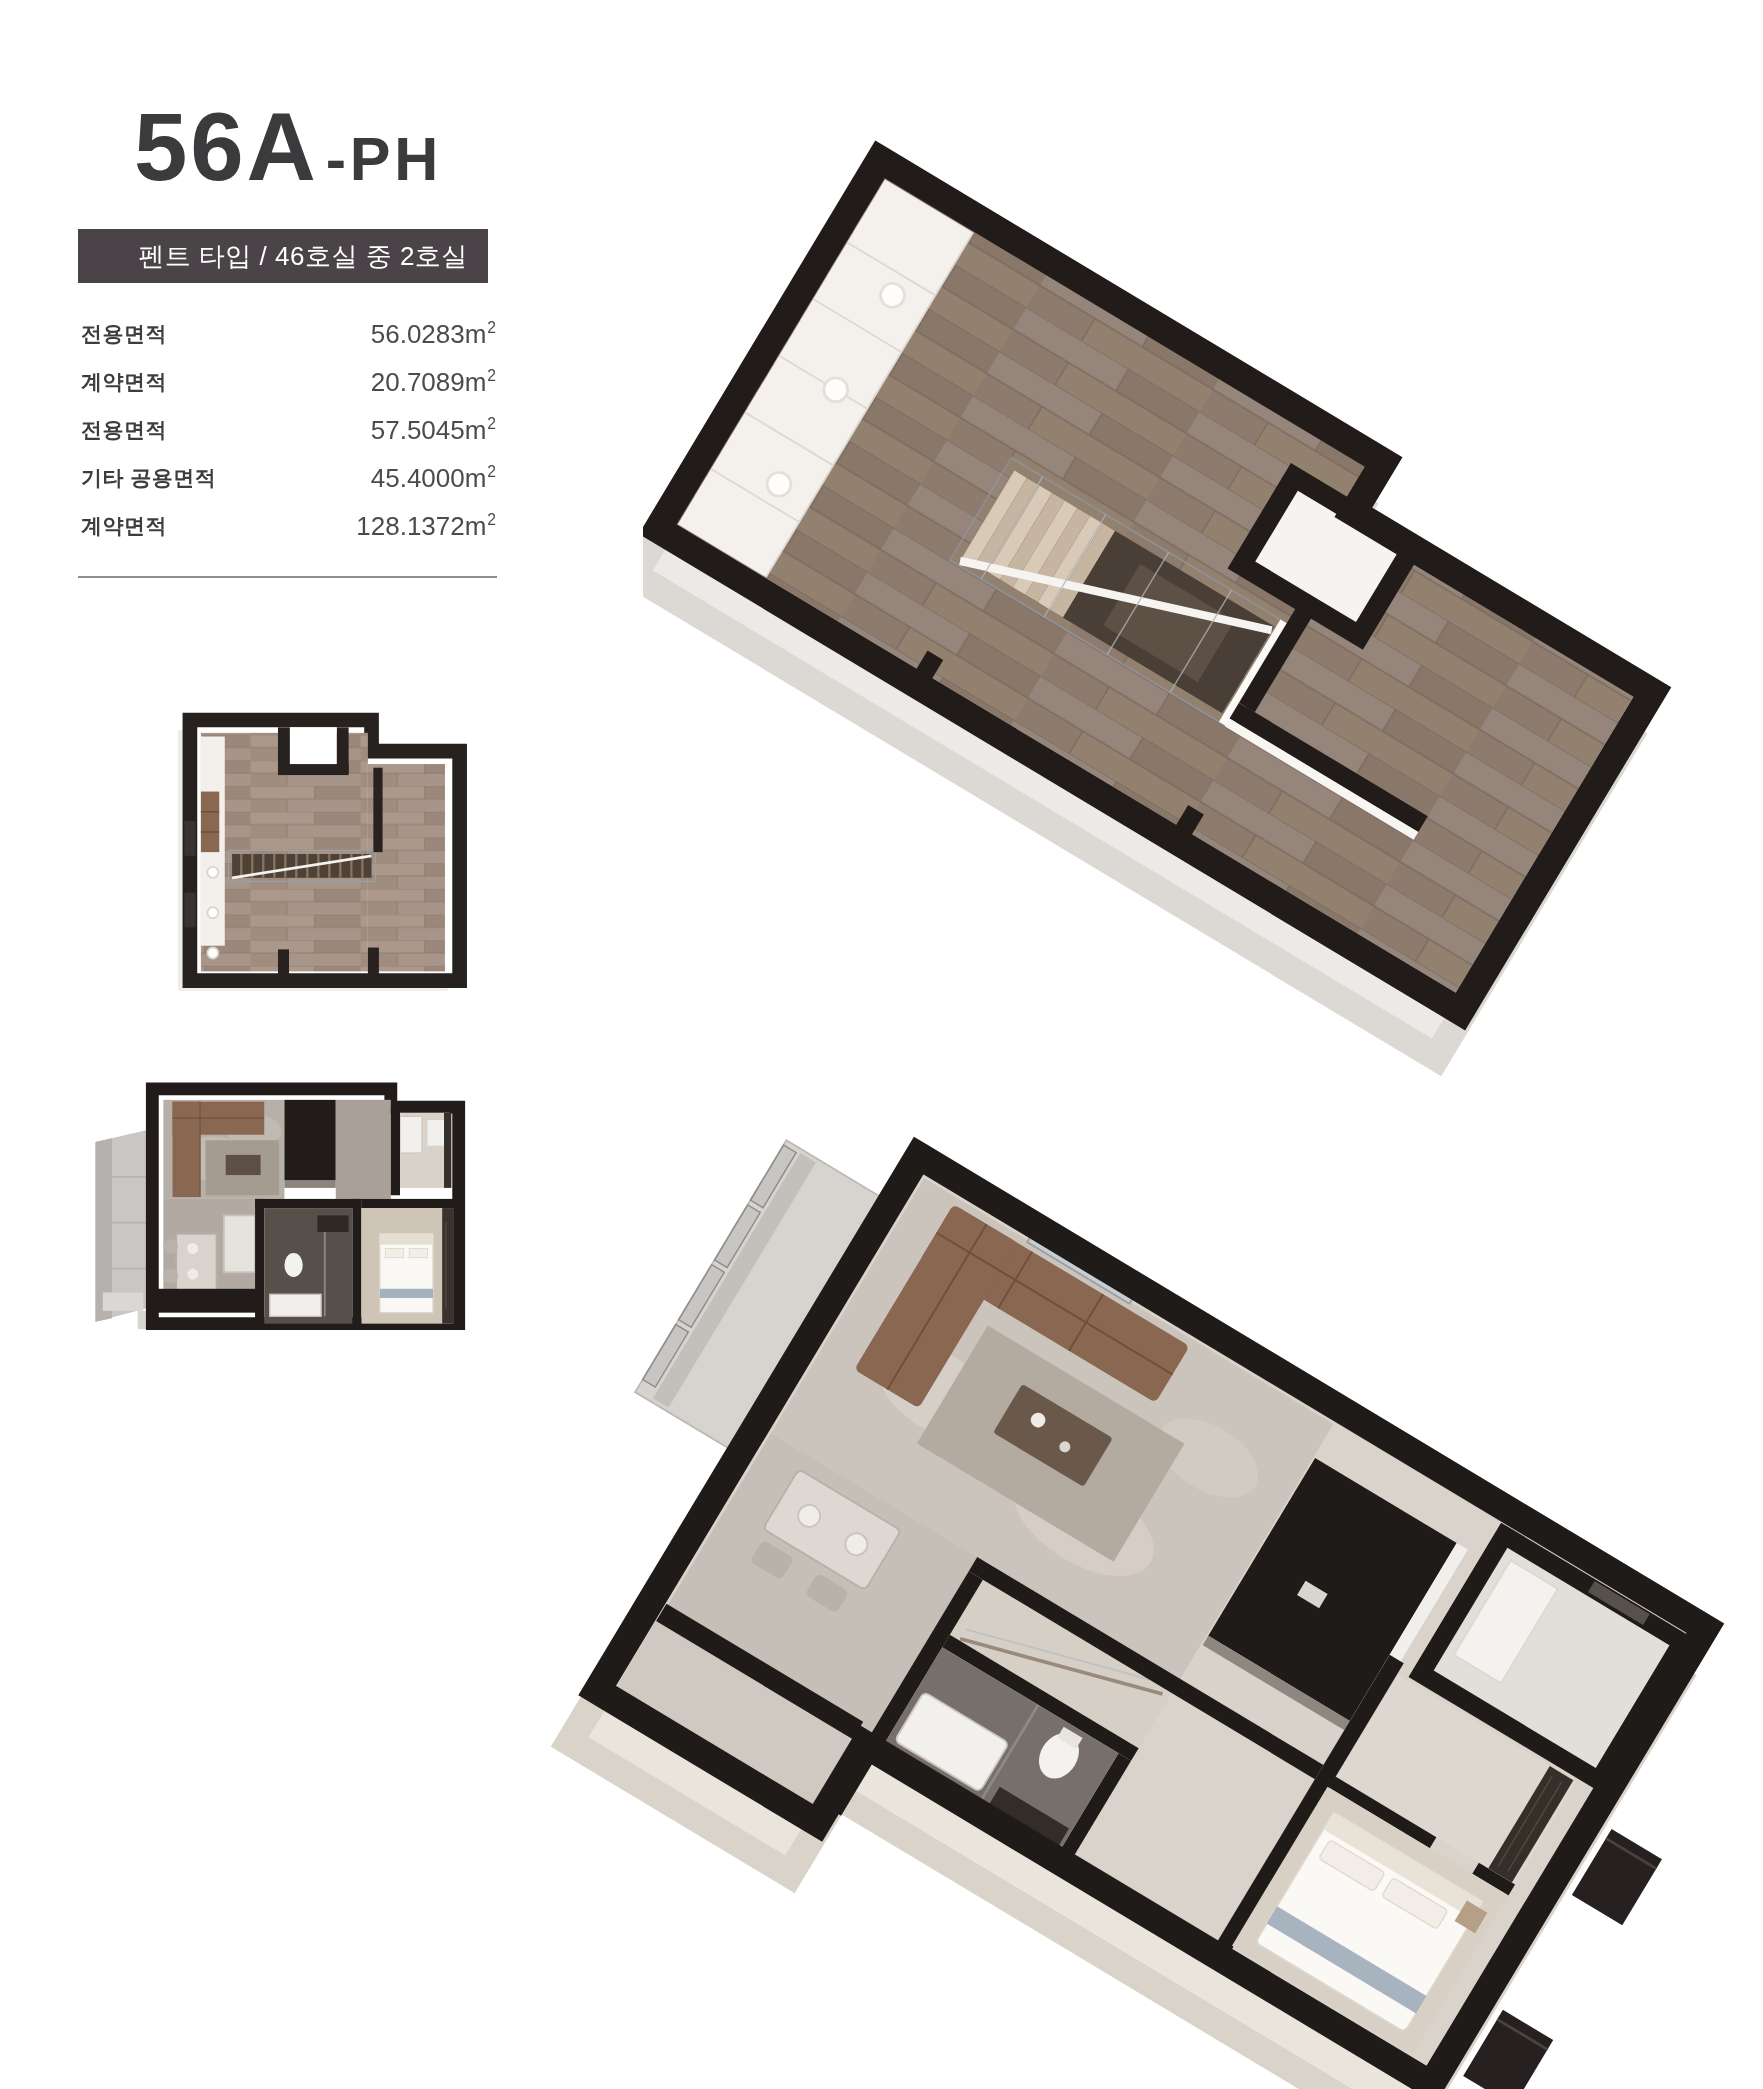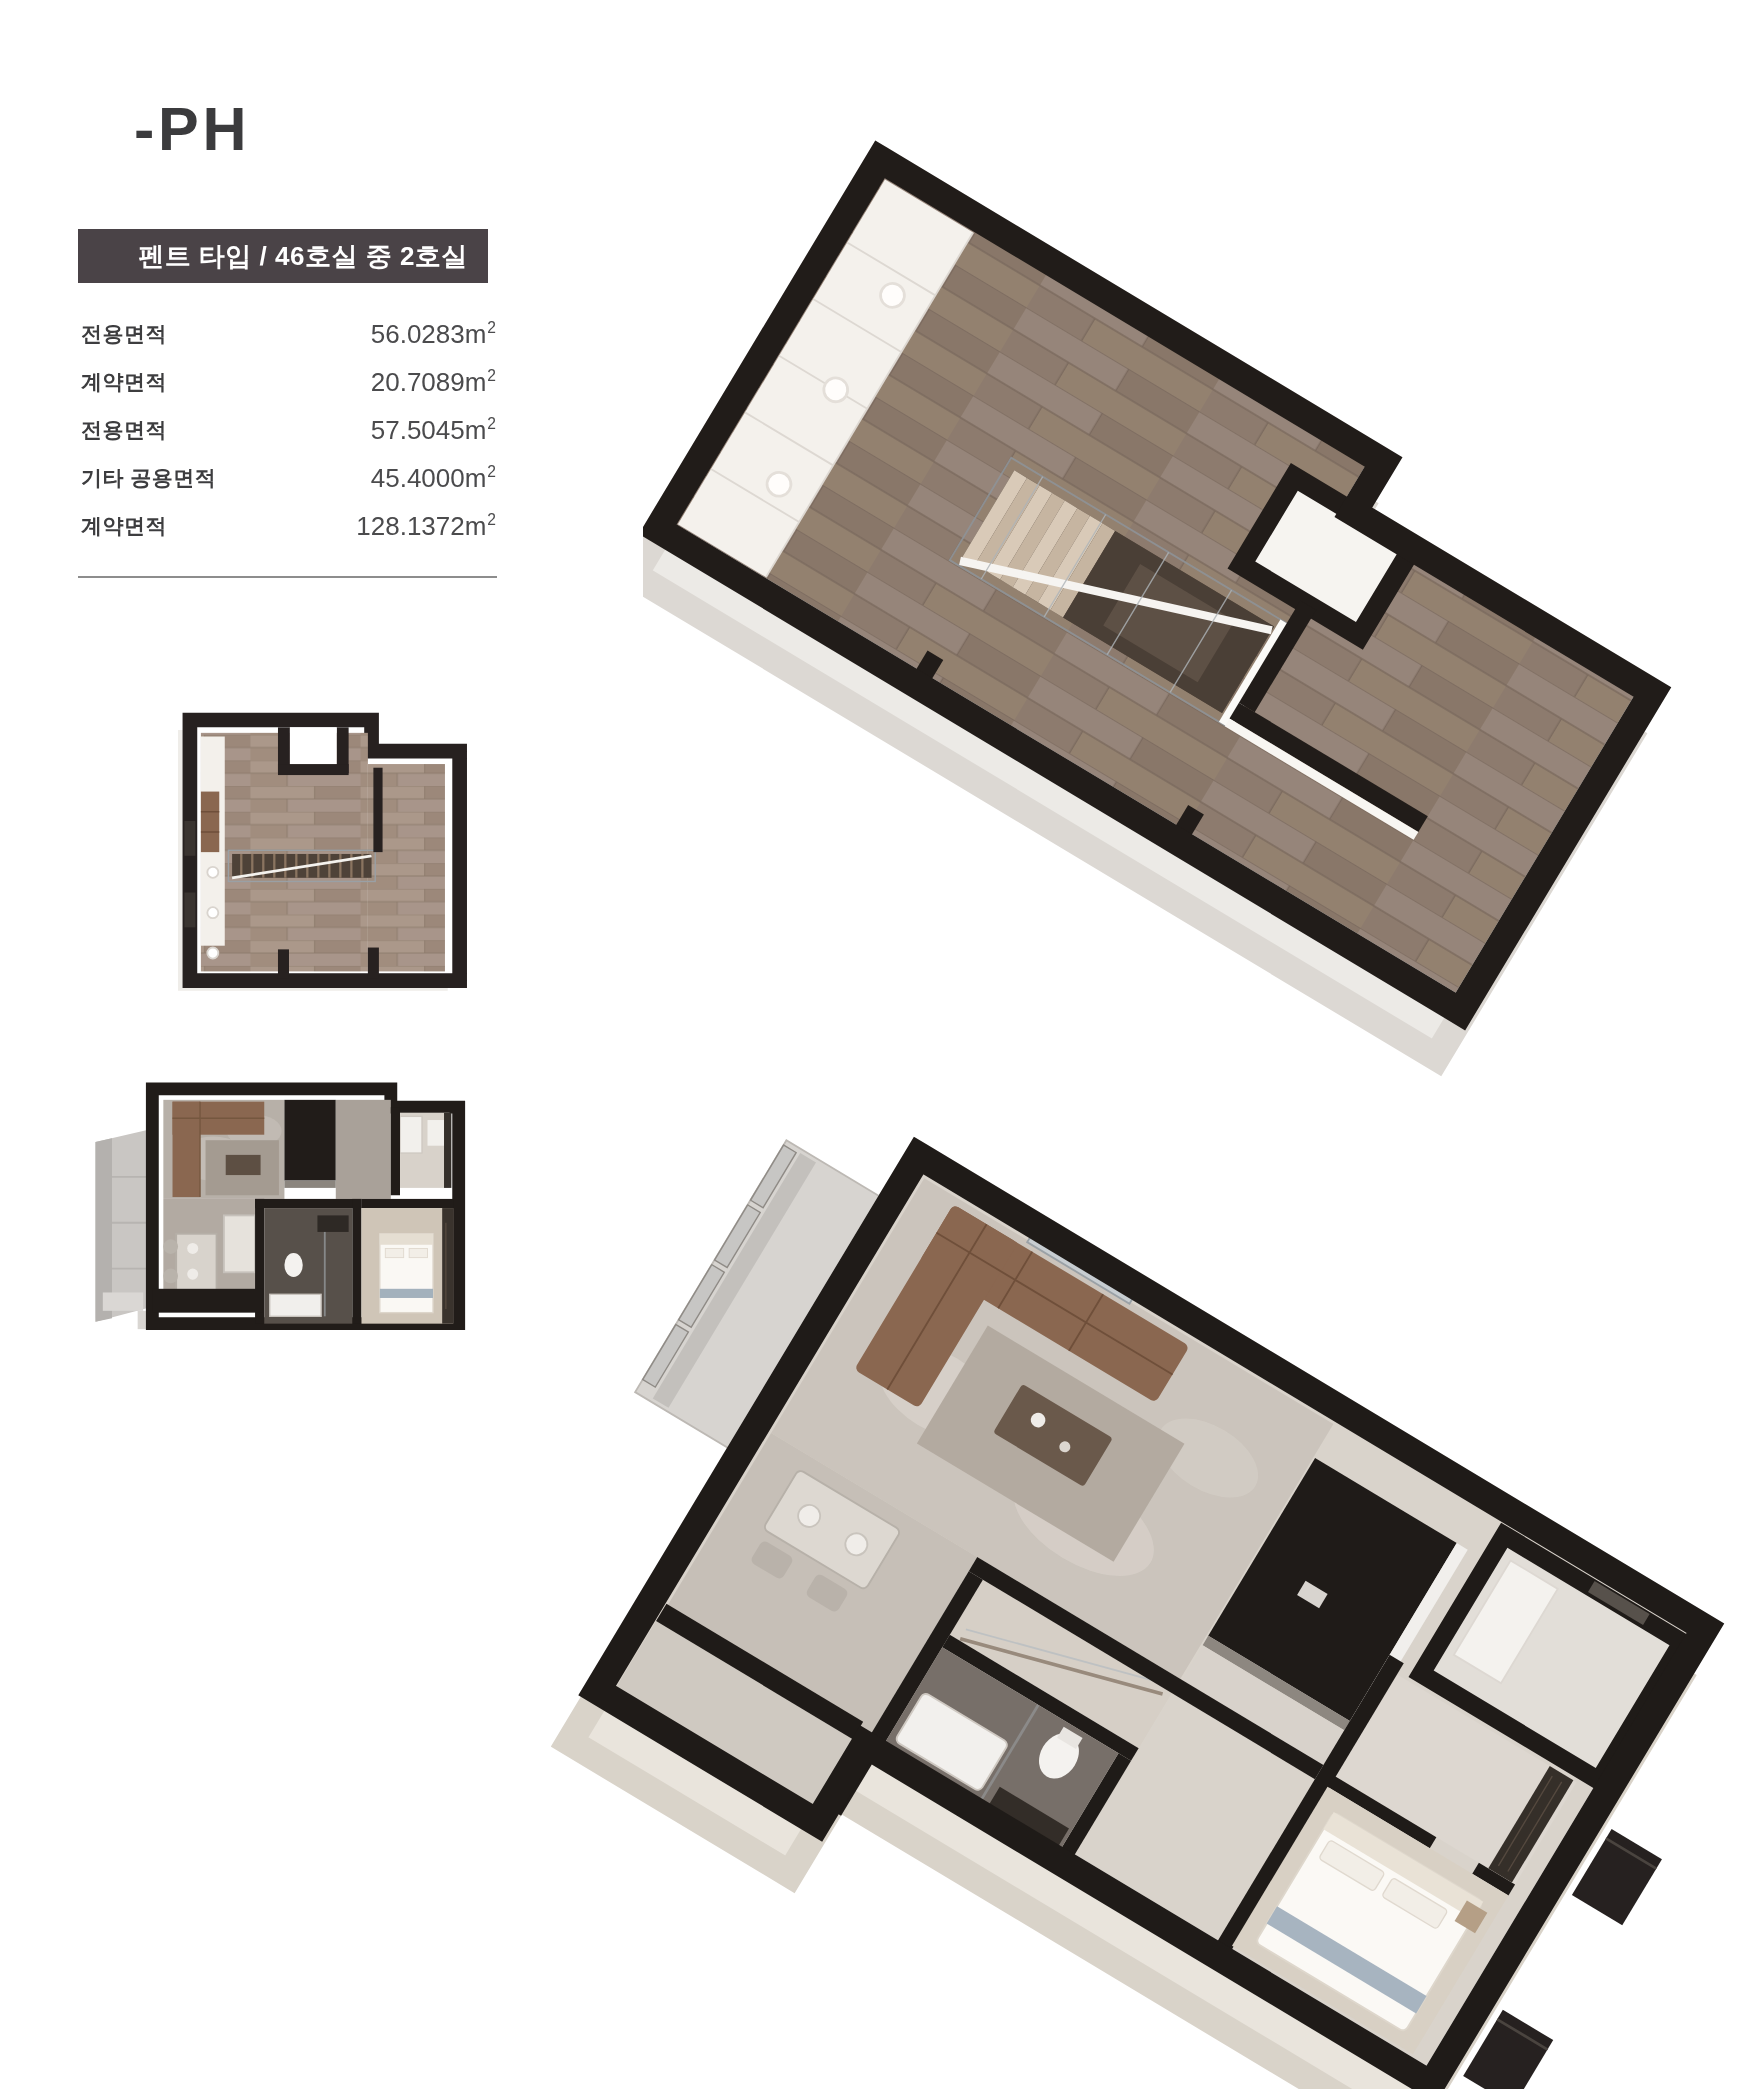--- a/index.html
+++ b/index.html
@@ -24,21 +24,21 @@
     display:flex;align-items:baseline;gap:7.3px;
     color:var(--title_text);
     line-height:1;
   }
   .unit-title .main{font-size:96px;font-weight:700;letter-spacing:2.8px;}
   .unit-title .suffix{font-size:61px;font-weight:700;letter-spacing:3.7px;}
   .type-banner{
     position:absolute;left:78px;top:229px;width:410px;height:54px;
     background:var(--banner_bg);color:var(--banner_text);
     display:flex;align-items:center;justify-content:center;
-    font-size:26px;font-weight:700;letter-spacing:0.5px;padding-left:40px;
+    font-size:26px;font-weight:400;letter-spacing:0.5px;padding-left:40px;
   }
   .area-table{
     position:absolute;left:81px;top:310px;width:415px;
   }
   .area-row{
     height:48px;
     display:flex;align-items:center;justify-content:space-between;
   }
   .area-label{
     font-size:21px;font-weight:700;color:var(--table_label);letter-spacing:0.5px;
@@ -57,20 +57,21 @@
   .thumb-upper{position:absolute;left:140px;top:709px;width:331px;height:289px;}
   .thumb-lower{position:absolute;left:84px;top:1076px;width:388px;height:266px;}
   .render-upper{position:absolute;left:643px;top:118px;width:1056px;height:975px;}
   .render-lower{position:absolute;left:551px;top:1128px;width:1185px;height:961px;}
   svg{display:block;}
 </style>
 </head>
 <body>
 
 <div class="unit-title">
+  <span class="main">56A</span>
   <span class="suffix">-PH</span>
 </div>
 
 <div class="type-banner">
   <span>펜트 타입 / 46호실 중 2호실</span>
 </div>
 
 <div class="area-table">
   <div class="area-row">
     <span class="area-label">전용면적</span>

